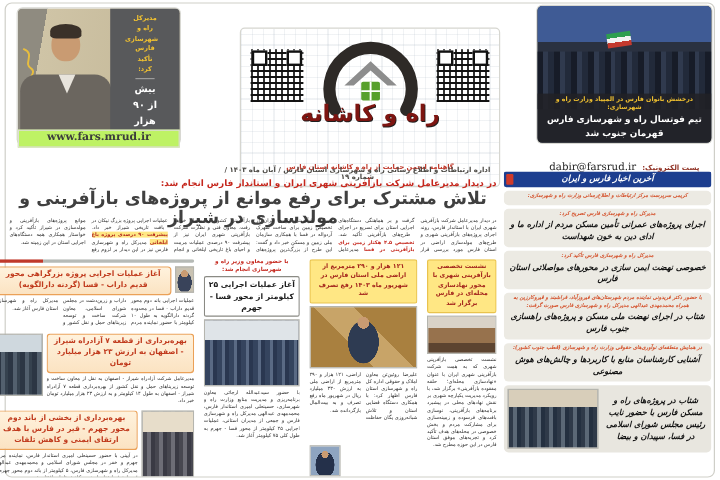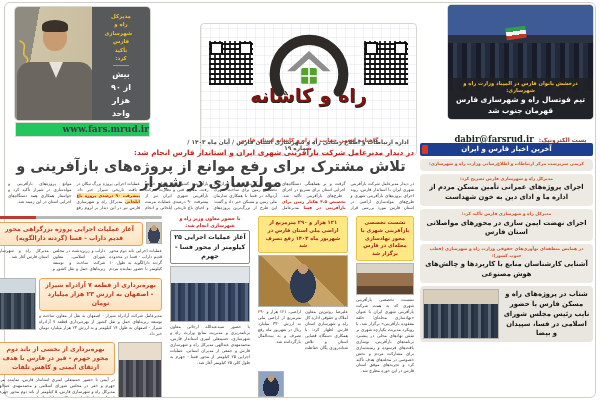--- a/index.html
+++ b/index.html
@@ -19,22 +19,22 @@
             border-radius:50% 50% 20% 20%;background:#3a3129;}
   .man-body{position:absolute;left:2px;bottom:0;width:76px;height:58px;border-radius:14px 14px 0 0;
             background:#6b665f;}
   .man-body::before{content:"";position:absolute;left:32px;top:0;width:0;height:0;
             border-left:7px solid transparent;border-right:7px solid transparent;border-top:16px solid #e8e4dc;}
   .ov{position:absolute;right:0;top:0;width:58px;height:100%;background:#58595b;padding:5px 18px;
       box-sizing:border-box;text-align:center;}
   .ov-kicker{color:#f2c230;font-size:5.4px;font-weight:bold;line-height:1.55;}
   .ov-rule{border-top:1px solid #9b9b9b;margin:3px 3px;}
   .ov-head{color:#ffffff;font-size:8px;font-weight:bold;line-height:1.6;}
-  .url-bar{position:absolute;left:15px;top:122px;width:135px;height:15px;background:#22c55e;
-           border:1px solid #ddddd6;box-sizing:border-box;text-align:right;line-height:13px;
+  .url-bar{position:absolute;left:15px;top:108px;width:135px;height:15px;background:#bef264;
+           border:1px solid #ddddd6;box-sizing:border-box;text-align:center;line-height:13px;
            font-family:"DejaVu Serif",serif;font-size:9px;font-weight:bold;color:#3c3c3c;}
 
   
   .card-center{position:absolute;left:188px;top:23px;width:215px;height:131px;background:#fff;
                border:1px solid #d6d6d0;border-radius:4px;overflow:hidden;
                background-image:repeating-linear-gradient(0deg,rgba(150,165,180,.14) 0 1px,transparent 1px 9px),
                                 repeating-linear-gradient(90deg,rgba(150,165,180,.14) 0 1px,transparent 1px 9px);margin-left:12px;}
   .qr{position:absolute;top:17px;width:44px;height:44px;
       background:repeating-linear-gradient(90deg,rgba(17,17,17,.85) 0 2px,transparent 2px 5px),
                  repeating-linear-gradient(0deg,#141414 0 2px,#ffffff 2px 5px);}
@@ -56,21 +56,21 @@
   .fut-people{position:absolute;left:0;right:0;bottom:28px;height:48px;
               background:repeating-linear-gradient(90deg,#171c28 0 5px,#303a4e 5px 9px,#222a3a 9px 14px);}
   .flag{position:absolute;left:58px;top:22px;width:20px;height:12px;transform:rotate(-8deg);
         background:linear-gradient(180deg,#2e9e4f 0 34%,#f2f2f2 34% 66%,#c3392e 66%);}
   .cap{position:absolute;left:0;right:0;bottom:0;background:rgba(33,33,38,.85);padding:2px 2px 3px;
        text-align:center;}
   .cap-kicker{color:#f2c230;font-size:5.2px;font-weight:bold;line-height:1.5;}
   .cap-head{color:#ffffff;font-size:7.4px;font-weight:bold;line-height:1.4;}
   .email-line{position:absolute;left:448px;top:127px;width:145px;text-align:center;}
   .email-label{font-size:6px;font-weight:bold;color:#94392c;}
-  .email-addr{font-family:"DejaVu Serif",serif;font-size:8.5px;font-weight:bold;color:#222;direction:ltr;
+  .email-addr{font-family:"DejaVu Serif",serif;font-size:8.5px;font-weight:normal;color:#222;direction:ltr;
               unicode-bidi:embed;}
 
   
   .lead-kicker{position:absolute;left:8px;top:148px;width:406px;text-align:right;color:#c5271d;
                font-size:7.4px;font-weight:bold;}
   .lead-head{position:absolute;left:8px;top:158px;width:406px;text-align:center;color:#404040;
              font-size:14.5px;font-weight:bold;}
   .lead-body{position:absolute;left:8px;top:181px;width:406px;height:33px;overflow:hidden;
              column-count:6;column-gap:5px;font-size:4.2px;line-height:1.42;text-align:justify;color:#2b2b2b;}
   .hl-red{color:#c5271d;font-weight:bold;}
@@ -117,21 +117,21 @@
   .d2,.d3{display:flex;direction:rtl;gap:3px;margin-top:3px;}
   .d-body{flex:1;overflow:hidden;}
   .ph-crowd{flex:0 0 40px;height:52px;background:
       linear-gradient(180deg,#cfd8de 0 28%,rgba(0,0,0,0) 28%),
       repeating-linear-gradient(90deg,#2c3644 0 4px,#53606e 4px 7px,#36424f 7px 10px);}
   .ph-ribbon{flex:0 0 44px;height:56px;background:
       linear-gradient(180deg,#e7ddca 0 32%,rgba(0,0,0,0) 32%),
       repeating-linear-gradient(90deg,#474750 0 4px,#6d6d76 4px 7px,#3a3a44 7px 10px);}
 
   
-  .sidebar{position:absolute;left:420px;top:143px;width:173px;height:254px;overflow:hidden;}
+  .sidebar{position:absolute;left:420px;top:143px;width:173px;height:254px;overflow:hidden;font-style:italic;}
   .sb-header{position:relative;height:13px;background:#1d3e8f;border-radius:2px;color:#fff;
              font-size:7px;font-weight:bold;text-align:center;line-height:13px;}
   .sb-header::before{content:"";position:absolute;left:2px;top:2px;bottom:2px;width:6px;
              background:#d03a2a;border-radius:1px;}
   .sb-item{background:#eceae3;border-radius:4px;margin-top:3px;padding:2px 4px 3px;text-align:center;}
   .sb-kicker{color:#d4502a;font-size:4.4px;font-weight:bold;line-height:1.5;}
   .sb-head{color:#141414;font-size:6.8px;font-weight:bold;line-height:1.45;margin-top:1px;}
   .sb-photo-item{display:flex;direction:rtl;gap:4px;background:#e8e6df;border-radius:4px;
                  margin-top:3px;padding:3px;align-items:center;}
   .sb-photo-item .sb-head{flex:1;text-align:center;}
@@ -255,21 +255,25 @@
 
     <div class="sb-item">
       <div class="sb-kicker">کریمی سرپرست مرکز ارتباطات و اطلاع‌رسانی وزارت راه و شهرسازی:</div>
     </div>
     <div class="sb-item">
       <div class="sb-kicker">مدیرکل راه و شهرسازی فارس تصریح کرد:</div>
       <div class="sb-head">اجرای پروژه‌های عمرانی تأمین مسکن مردم از اداره ما و ادای دین به خون شهداست</div>
     </div>
     <div class="sb-item">
       <div class="sb-kicker">مدیرکل راه و شهرسازی فارس تأکید کرد:</div>
-      <div class="sb-head">اجرای نهضت ایمن سازی در محورهای مواصلاتی استان فارس</div>
+      <div class="sb-head">خصوصی نهضت ایمن سازی در محورهای مواصلاتی استان فارس</div>
+    </div>
+    <div class="sb-item">
+      <div class="sb-kicker">با حضور دکتر فریدونی نماینده مردم شهرستان‌های فیروزآباد، فراشبند و قیروکارزین به همراه محمدمهدی عبدالهی مدیرکل راه و شهرسازی فارس صورت گرفت:</div>
+      <div class="sb-head">شتاب در اجرای نهضت ملی مسکن و پروژه‌های راهسازی جنوب فارس</div>
     </div>
     <div class="sb-item">
       <div class="sb-kicker">در همایش منطقه‌ای نوآوری‌های حقوقی وزارت راه و شهرسازی (قطب جنوب کشور):</div>
       <div class="sb-head">آشنایی کارشناسان منابع با کاربردها و چالش‌های هوش مصنوعی</div>
     </div>
 
     <div class="sb-photo-item">
       <div class="sb-head">شتاب در پروژه‌های راه و مسکن فارس با حضور نایب رئیس مجلس شورای اسلامی در فسا، سپیدان و بیضا</div>
       <div class="ph-group2"></div>
     </div>

